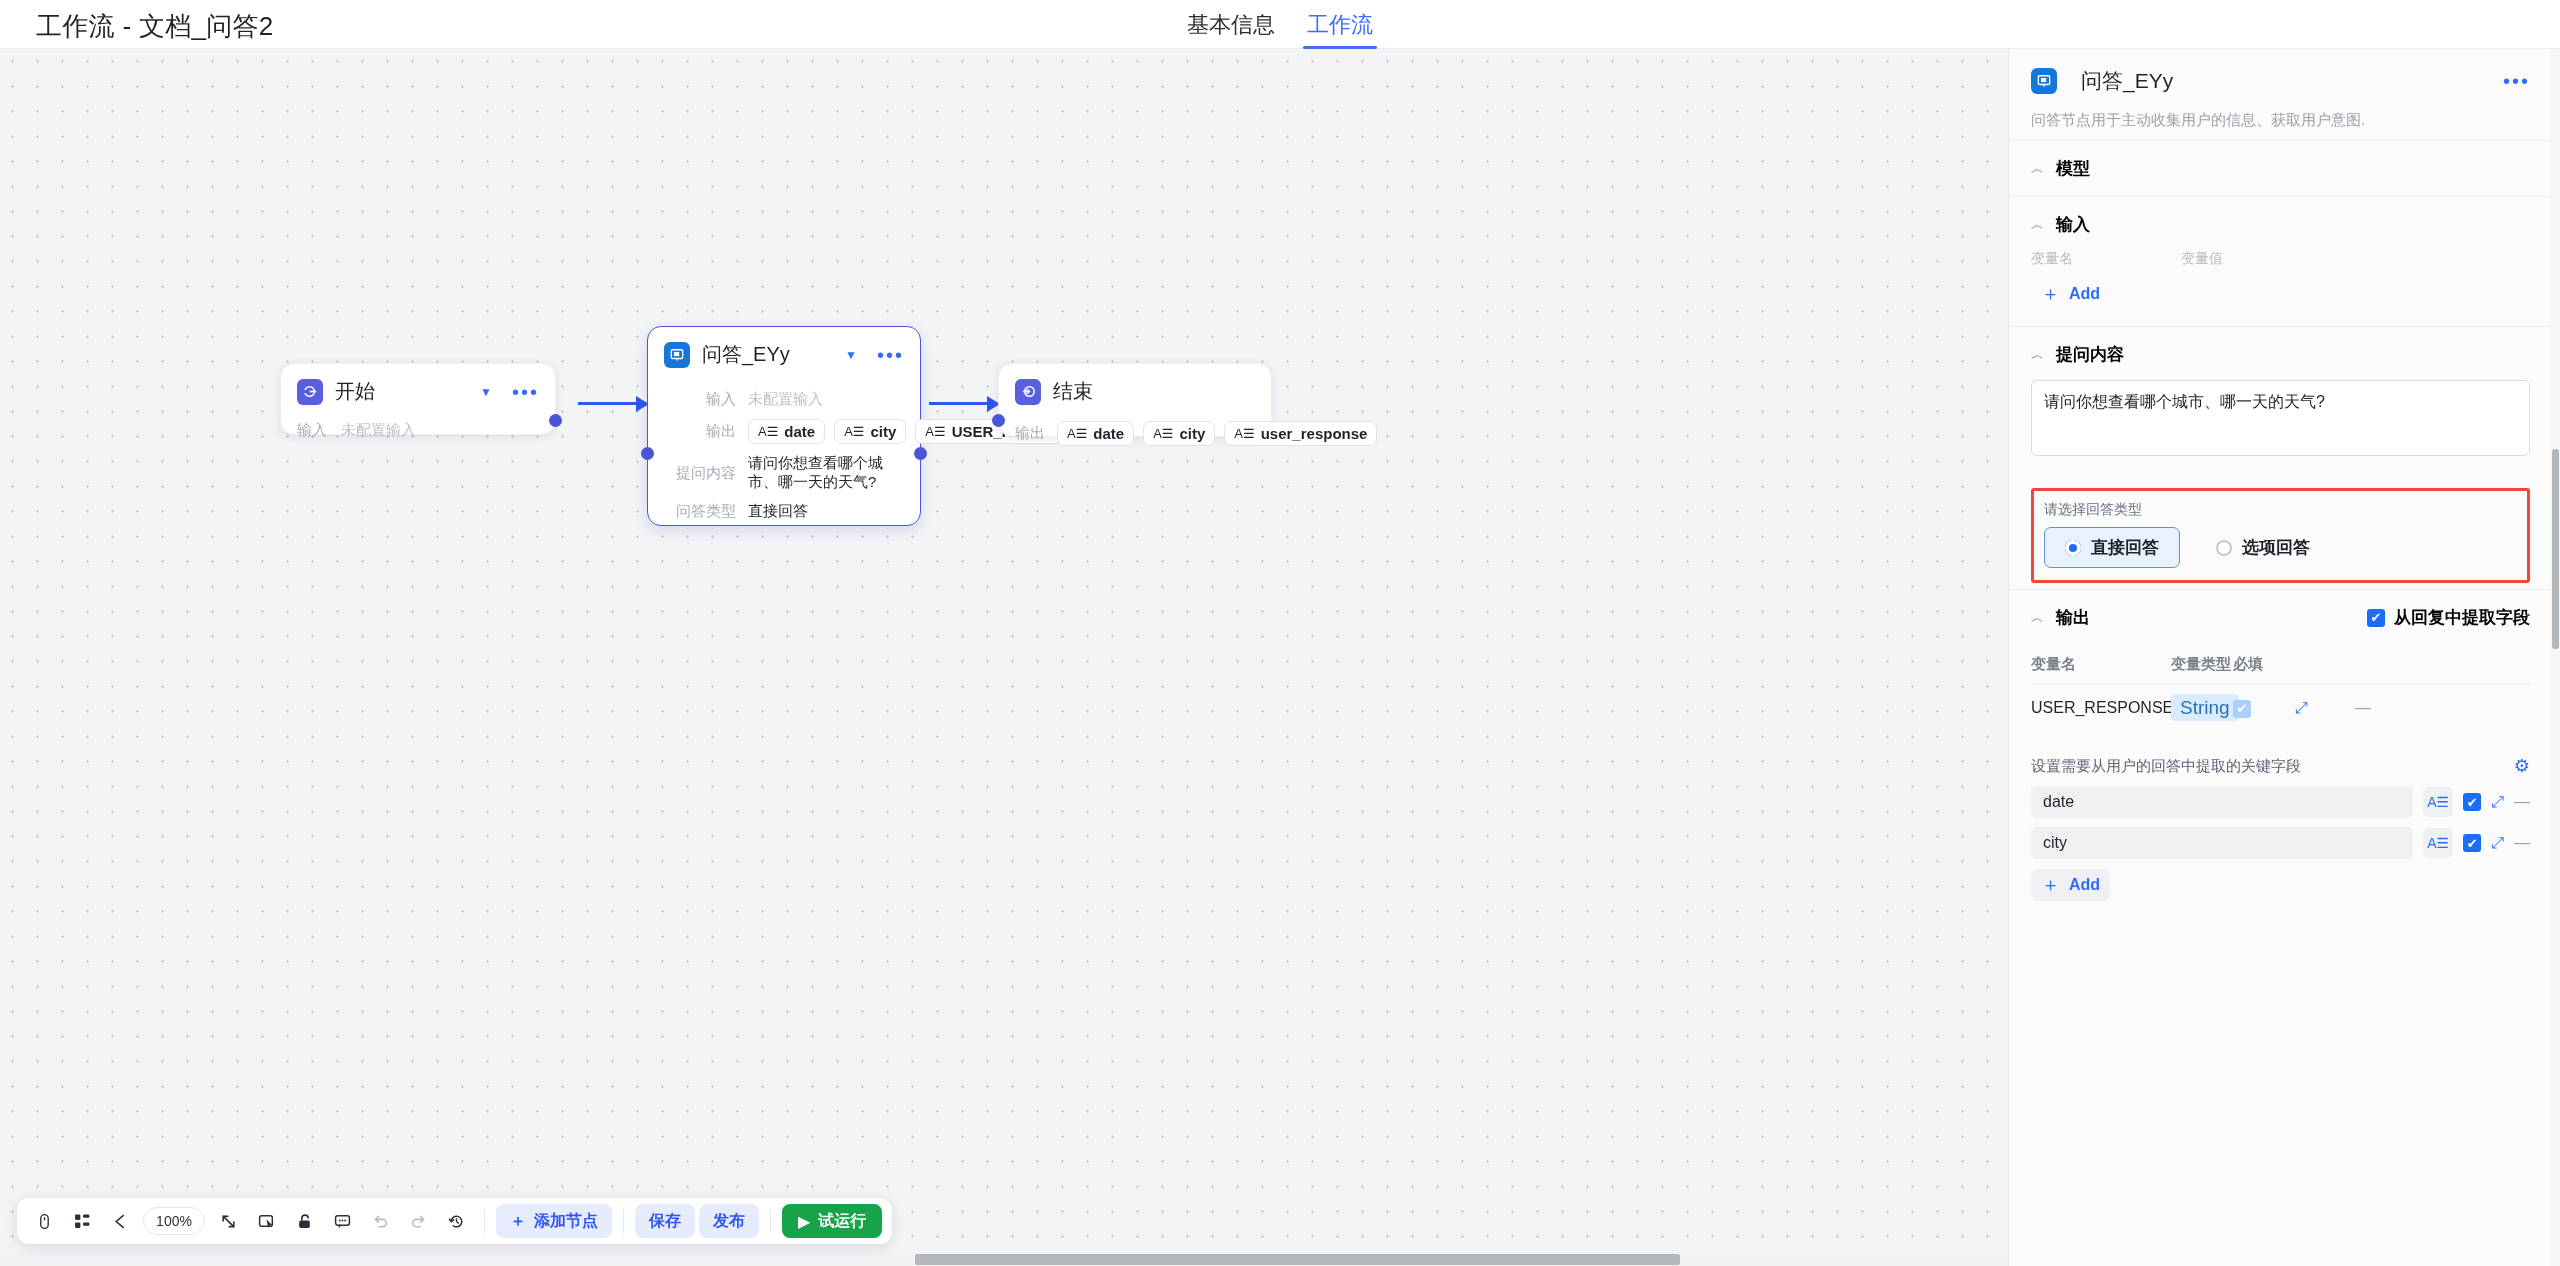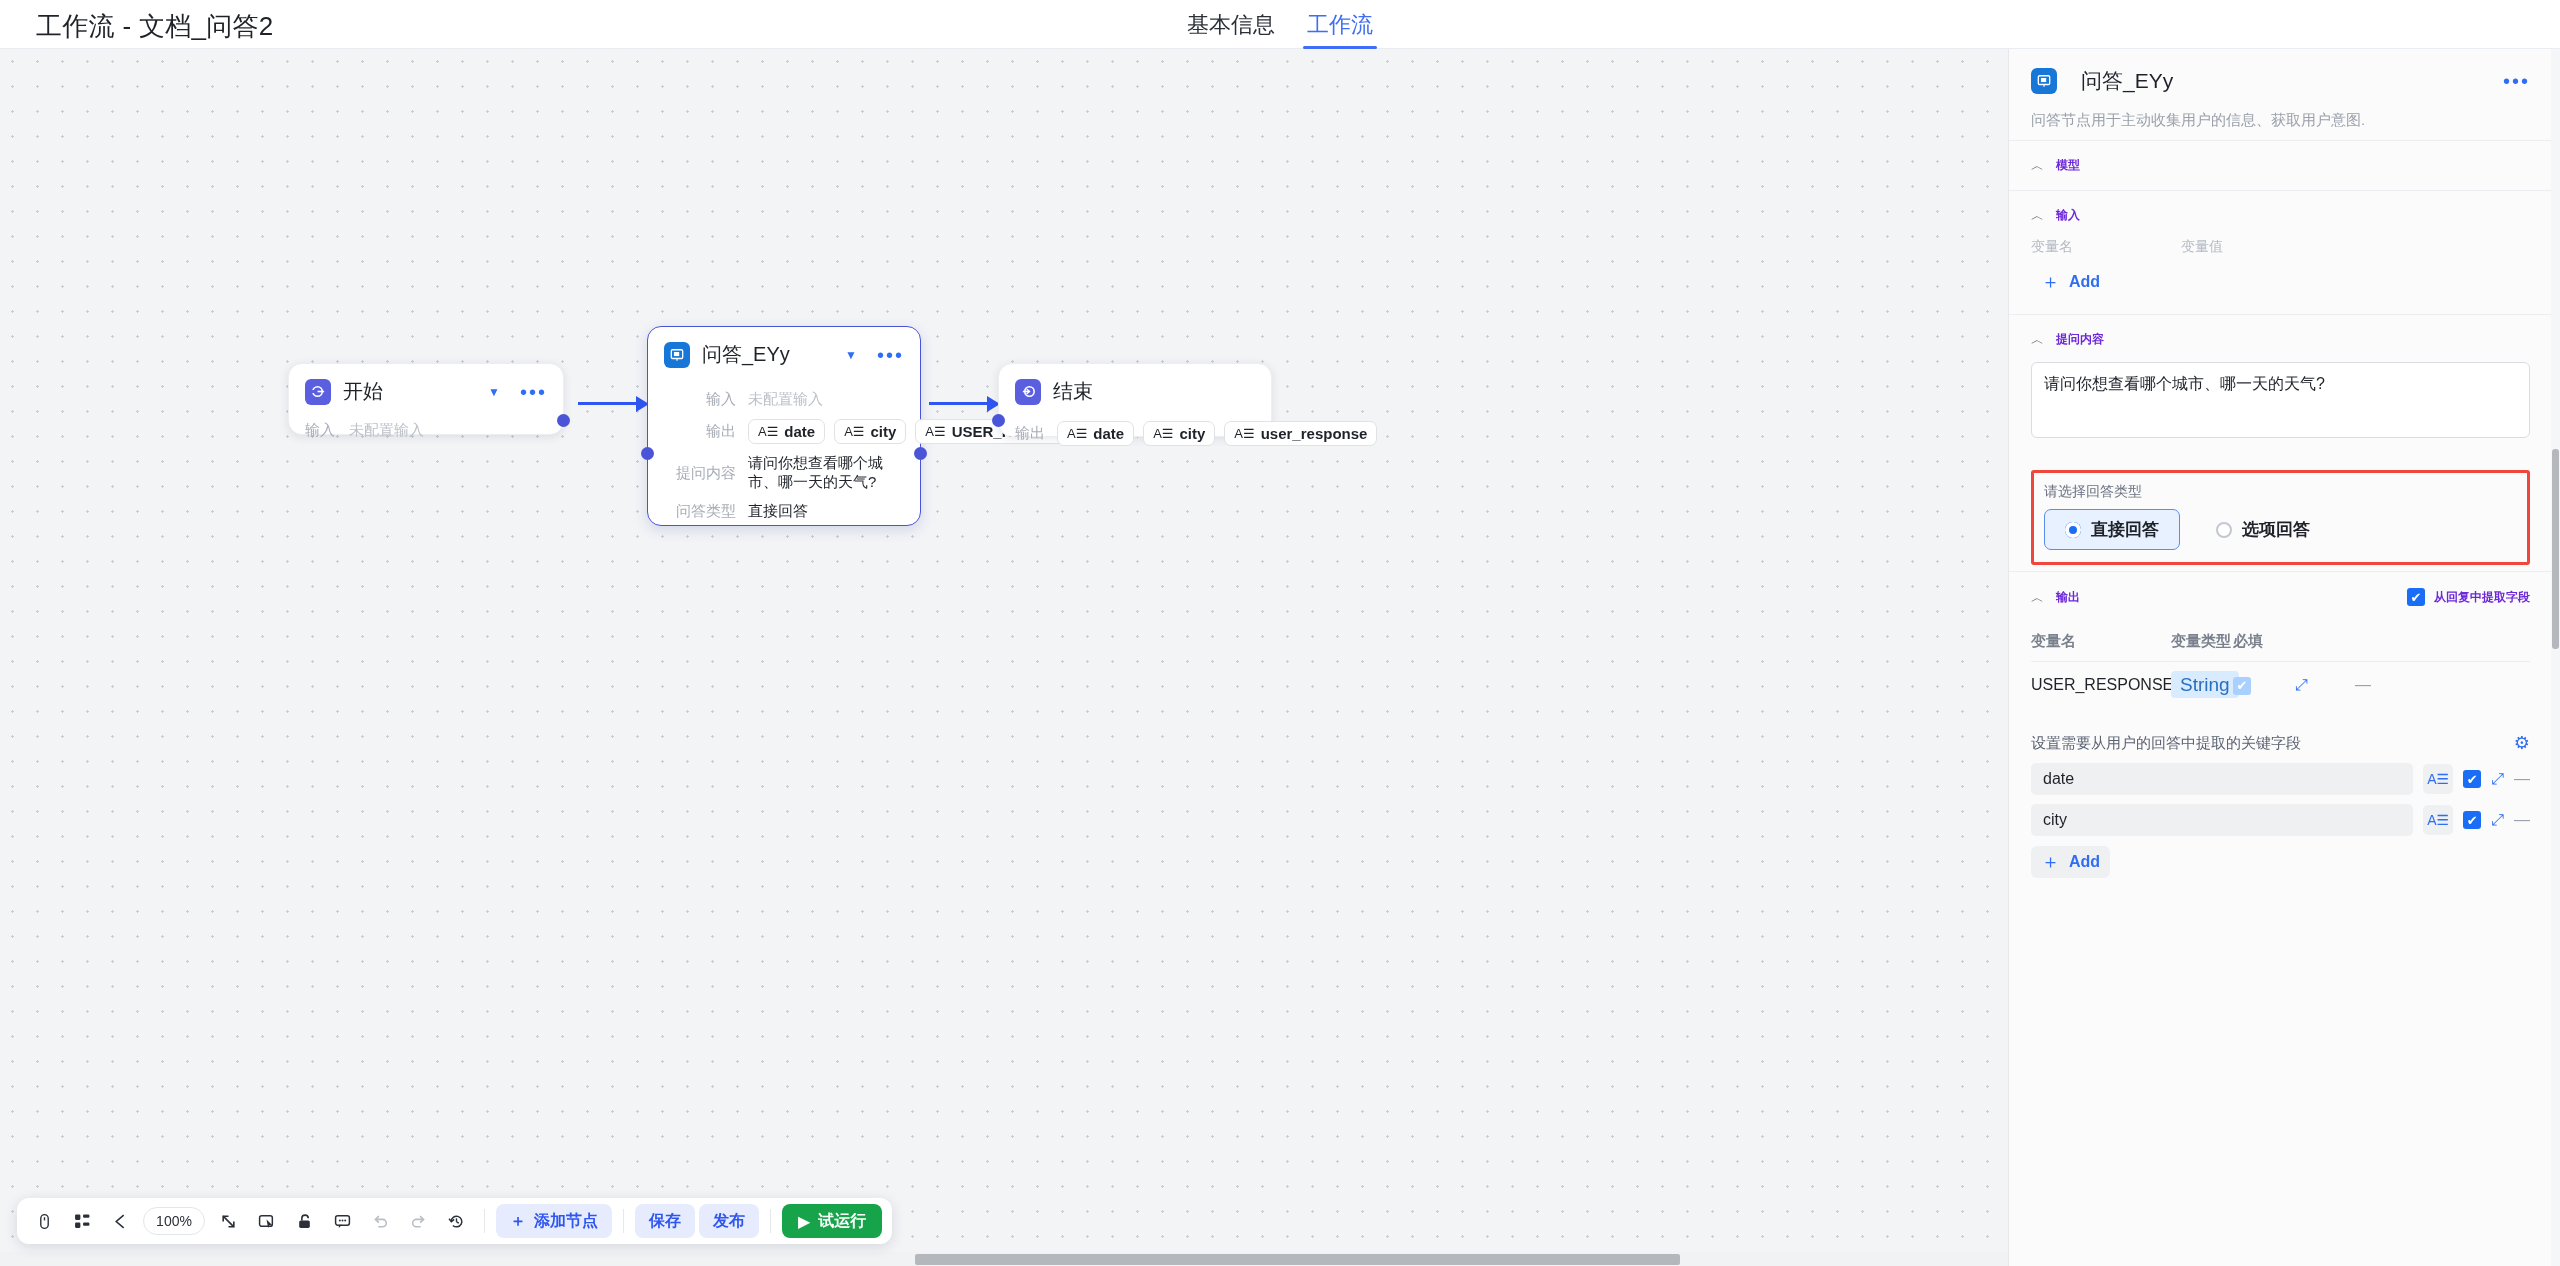--- a/index.html
+++ b/index.html
@@ -85,21 +85,21 @@
   }
   .panel-head { padding:18px 22px 10px 22px; }
   .ph-row { display:flex; align-items:center; }
   .ph-title { font-size:21px; color:#1f2329; margin-left:12px; flex:1 1 auto; }
   .ph-dots { color:#2f6df6; font-size:20px; letter-spacing:2px; line-height:.6; cursor:pointer; }
   .ph-desc { margin-top:14px; font-size:15px; color:#9aa0a9; line-height:1.4; }
 
   .sect { border-top:1px solid #ebedf0; padding:16px 22px 16px 22px; }
   .sect-head { display:flex; align-items:center; }
   .chev { color:#5b6270; font-size:13px; margin-right:12px; line-height:1; }
-  .sect-title { font-size:12px; font-weight:700; color:#6d28d9; }
+  .sect-title { font-size:17px; font-weight:700; color:#000000; }
   .sect-right { margin-left:auto; display:flex; align-items:center; gap:9px; }
 
   .select {
     margin-top:14px; height:38px; background:#eef0f2; border-radius:7px;
     display:flex; align-items:center; padding:0 14px; font-size:16px; color:#1f2329;
     cursor:pointer;
   }
   .select .dn { margin-left:auto; color:#5b6270; font-size:15px; }
 
   .colhdr { display:flex; margin-top:14px; font-size:14px; color:#b6bbc3; }
@@ -196,21 +196,21 @@
   <div class="topbar">
     <div class="doc-title">工作流 - 文档_问答2</div>
     <div class="tabs">
       <div class="tab">基本信息</div>
       <div class="tab active">工作流</div>
     </div>
   </div>
 
   <div class="canvas">
 
-    <div class="node" style="left:288px; top:314px; width:276px; height:72px;">
+    <div class="node" style="left:280px; top:314px; width:276px; height:72px;">
       <div class="node-head">
         <div class="node-icon ic-start">
           <svg width="15" height="15" viewBox="0 0 16 16">
             <circle cx="7" cy="8" r="5" fill="none" stroke="#fff" stroke-width="1.7"></circle>
             <line x1="7" y1="8" x2="14" y2="8" stroke="#fff" stroke-width="1.7"></line>
             <rect x="0" y="6.4" width="4" height="3.2" fill="#5a5fe0"></rect>
           </svg>
         </div>
         <div class="node-title">开始</div>
         <div class="node-caret">▼</div>

